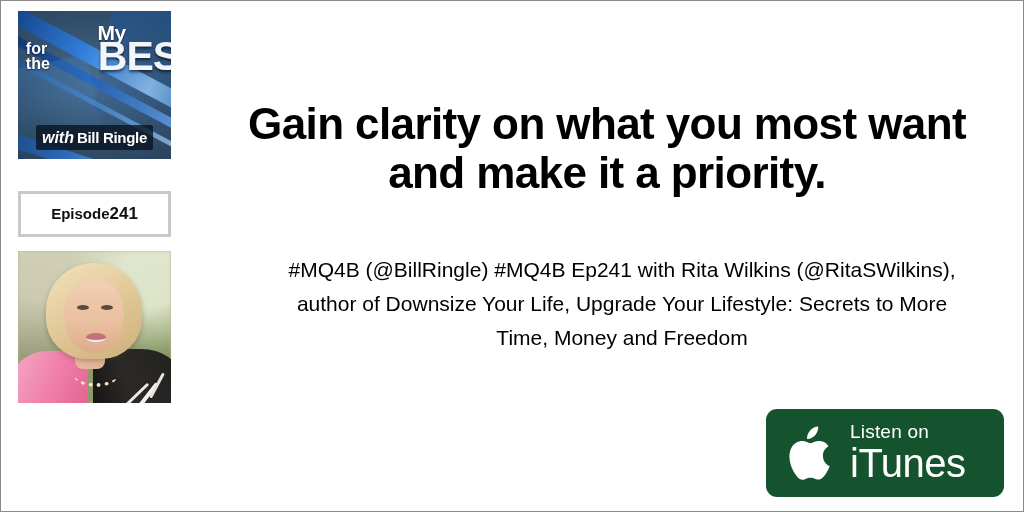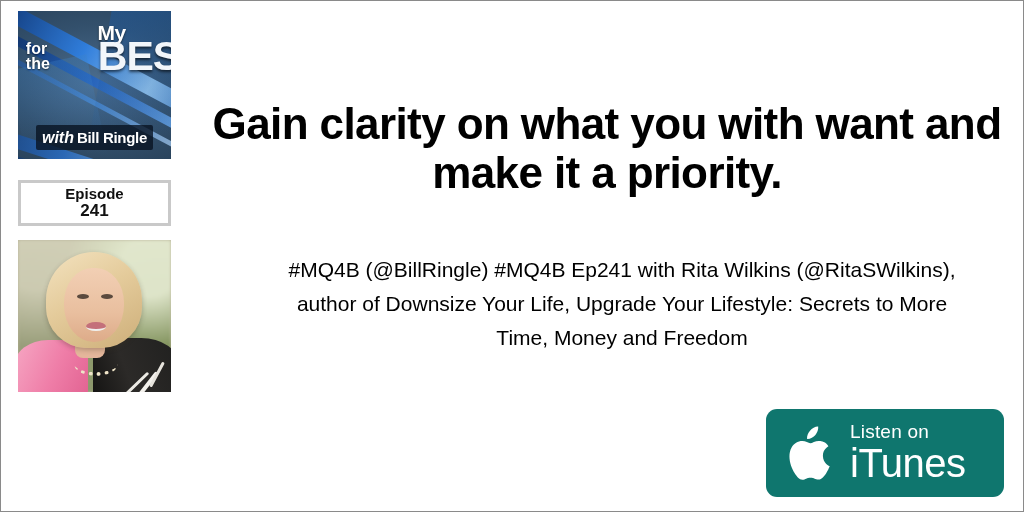--- a/index.html
+++ b/index.html
@@ -170,28 +170,27 @@
   }
   #logo-host {
     color: #ffffff;
     font-size: 15px;
     font-weight: bold;
     letter-spacing: -0.3px;
   }
 
   
   #episode-badge {
-    margin-top: 21px;
+    margin-top: 32px;
     width: 153px;
     height: 46px;
     box-sizing: border-box;
     border: 3px solid #c9c9c9;
     background: #ffffff;
     display: flex;
-    flex-direction: column;
     align-items: center;
     justify-content: center;
     line-height: 1.08;
   }
   #episode-label {
     font-size: 15px;
     font-weight: bold;
     color: #111111;
   }
   #episode-number {
@@ -353,21 +352,21 @@
     color: #1a1a1a;
   }
 
   
   #itunes-badge {
     position: absolute;
     left: 575px;
     top: 408px;
     width: 238px;
     height: 88px;
-    background: #0f766e;
+    background: #14532d;
     border-radius: 11px;
     display: flex;
     align-items: center;
     padding-left: 22px;
     box-sizing: border-box;
   }
   #apple-logo-icon {
     width: 46px;
     height: 56px;
     flex: none;
@@ -446,21 +445,21 @@
       <div class="ph" id="ph-eye-l"></div>
       <div class="ph" id="ph-eye-r"></div>
       <div class="ph" id="ph-mouth"></div>
       <div class="ph" id="ph-necklace"></div>
     </div>
 
   </div>
 
   <div id="content">
 
-    <div id="headline">Gain clarity on what you with want and make it a priority.</div>
+    <div id="headline">Gain clarity on what you most want and make it a priority.</div>
 
     <div id="description">#MQ4B (@BillRingle) #MQ4B Ep241 with Rita Wilkins (@RitaSWilkins), author of Downsize Your Life, Upgrade Your Lifestyle: Secrets to More Time, Money and Freedom</div>
 
 
     <a id="itunes-badge">
       <svg id="apple-logo-icon" viewBox="0 0 46 56" xmlns="http://www.w3.org/2000/svg">
         <path fill="#ffffff" d="M30.2 0.6c0.3 3.2-0.9 6.2-2.8 8.4c-2 2.4-5.2 4.2-8.3 4
           c-0.4-3.1 1.1-6.3 2.9-8.3C24.1 2.2 27.5 0.4 30.2 0.6z"></path>
         <path fill="#ffffff" d="M40.4 20.3c-0.3 0.2-5.6 3.2-5.5 9.6c0.1 7.6 6.7 10.1 6.8 10.2
           c-0.1 0.2-1.1 3.6-3.5 7.2c-2.1 3.1-4.3 6.2-7.6 6.3c-3.3 0.1-4.3-1.9-8.1-1.9

